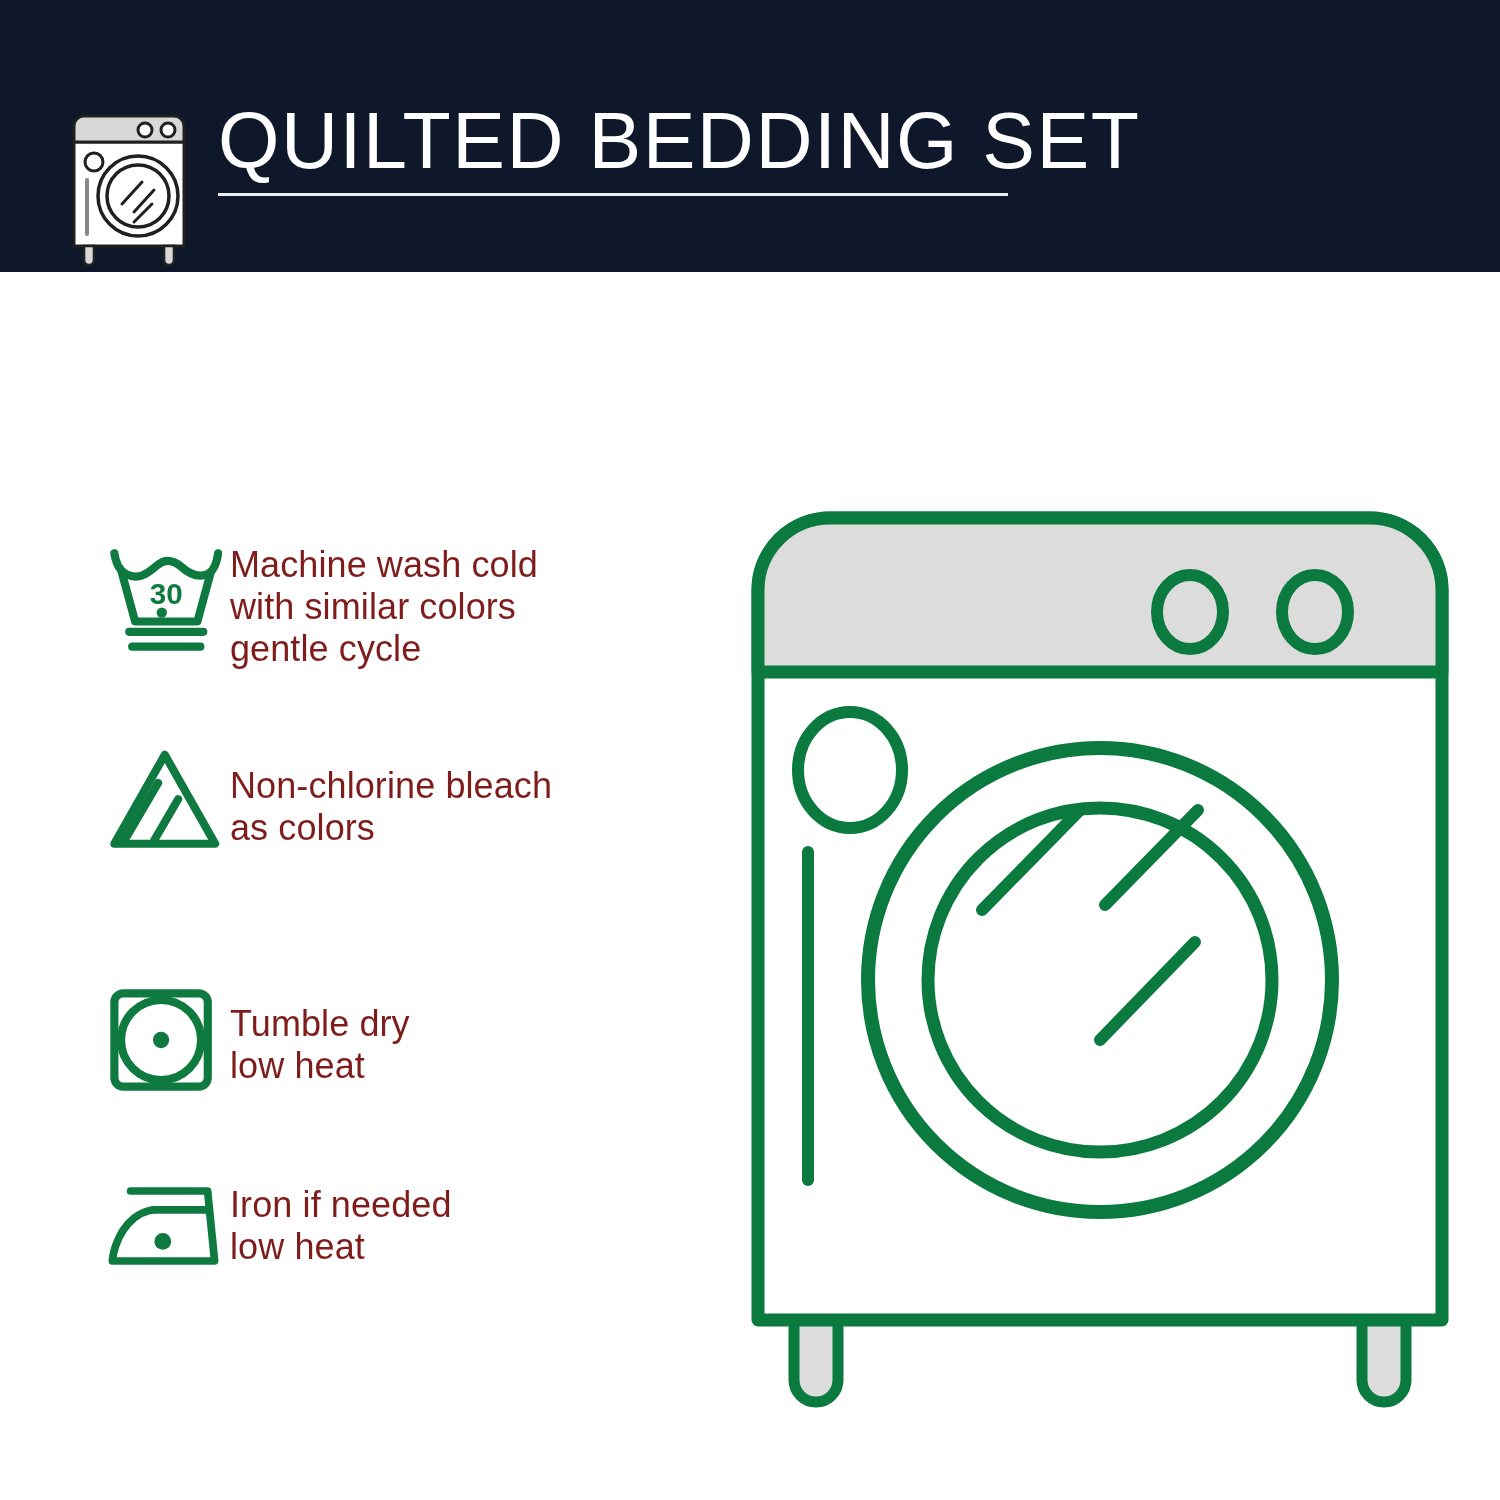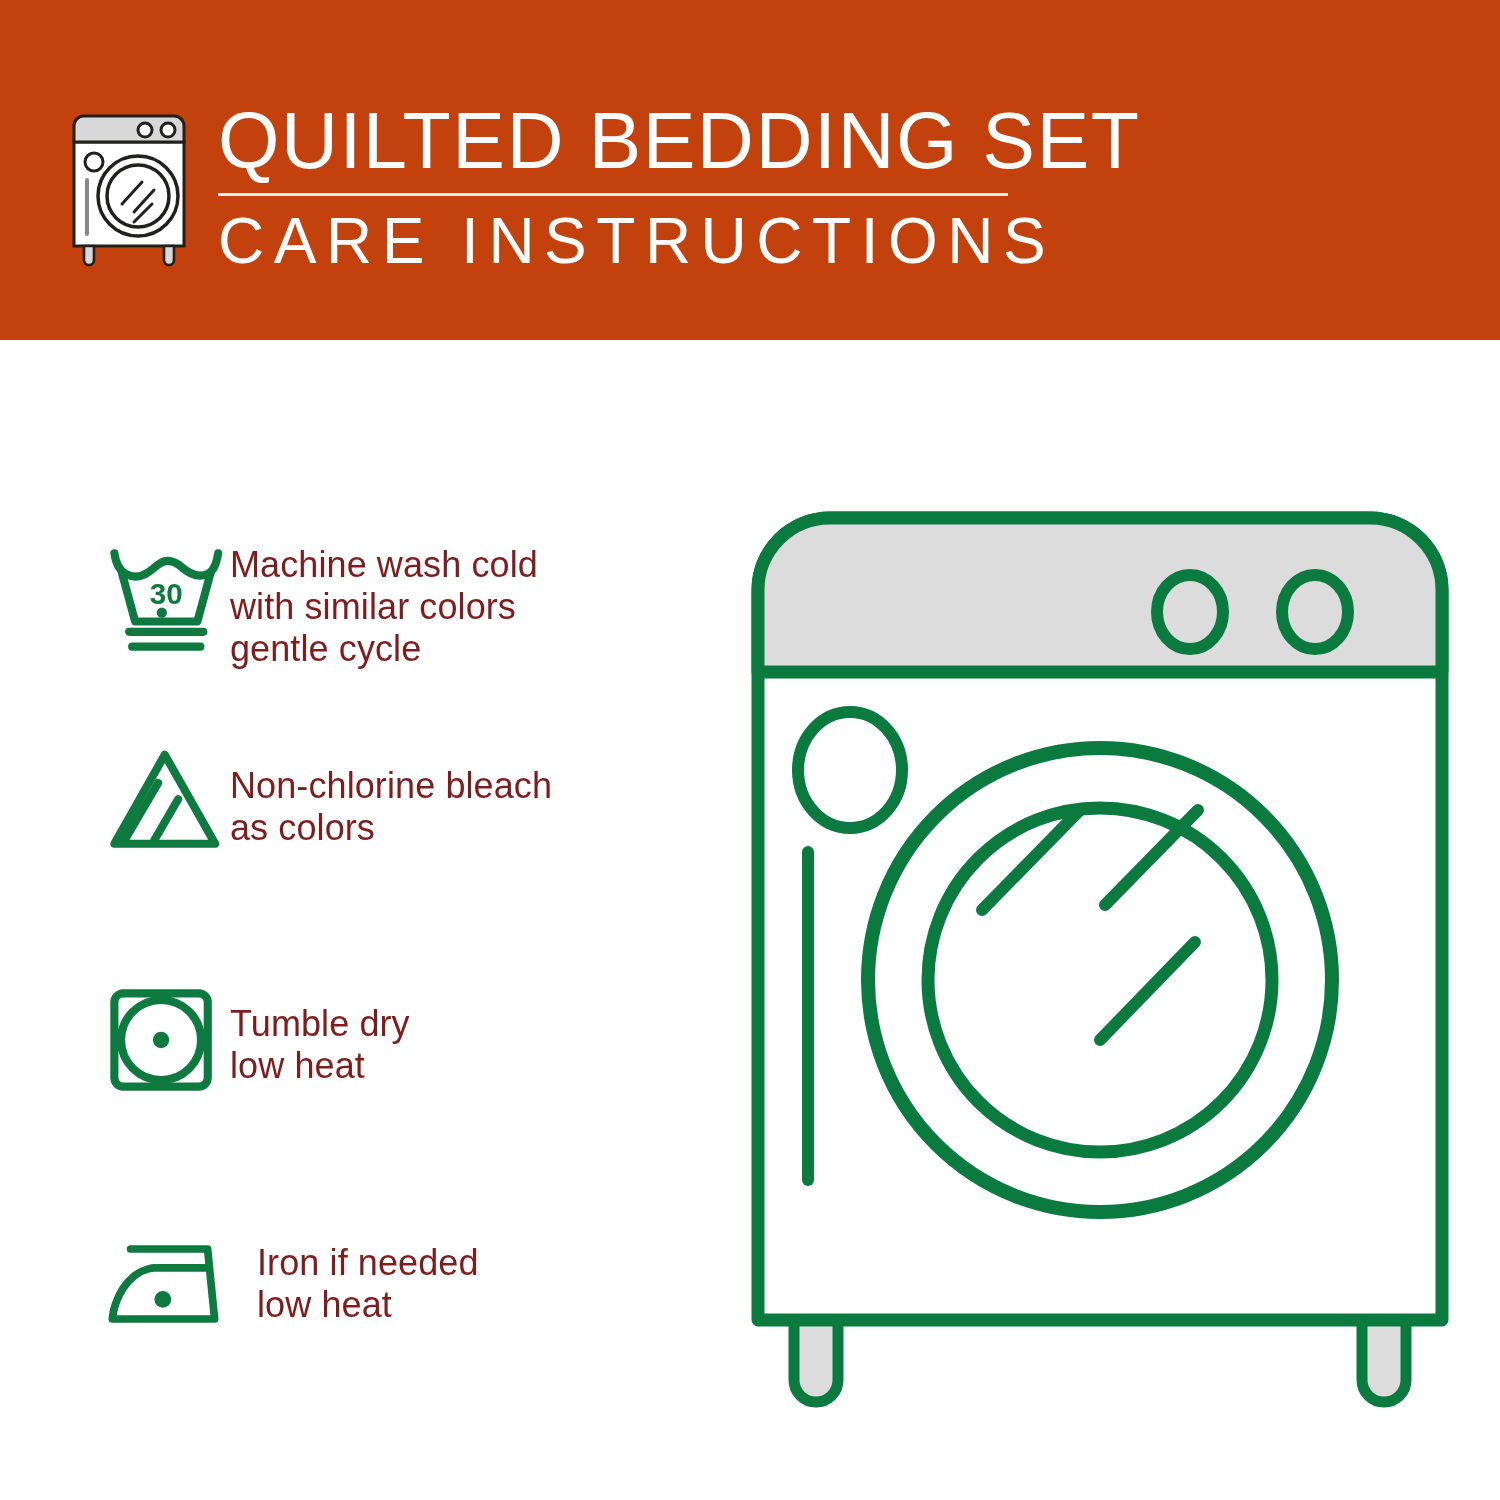--- a/index.html
+++ b/index.html
@@ -17,22 +17,22 @@
     background: #ffffff;
     overflow: hidden;
   }
 
   
   .header-band {
     position: absolute;
     left: 0;
     top: 0;
     width: 1500px;
-    height: 340px;
-    background: #c2410c;
+    height: 272px;
+    background: #0f172a;
   }
   .header-logo {
     position: absolute;
     left: 62px;
     top: 104px;
     width: 150px;
     height: 168px;
   }
   .header-text {
     position: absolute;
@@ -77,21 +77,21 @@
   .care-row {
     position: absolute;
     left: 0;
     width: 720px;
     display: flex;
     align-items: flex-start;
   }
   .care-row.r0 { top: 22px; }
   .care-row.r1 { top: 225px; }
   .care-row.r2 { top: 465px; }
-  .care-row.r3 { top: 714px; gap: 27px; }
+  .care-row.r3 { top: 656px; }
 
   .care-icon {
     width: 230px;
     flex: 0 0 230px;
     display: flex;
     justify-content: flex-start;
     padding-left: 104px;
     box-sizing: border-box;
     text-decoration: underline;
   }
@@ -147,21 +147,20 @@
         <line x1="72" y1="118" x2="90" y2="100" stroke="#20201f" stroke-width="3" stroke-linecap="round"></line>
 
         <path d="M22 142 v14 a5 5 0 0 0 10 0 v-14 z" fill="#d8d8d8" stroke="#20201f" stroke-width="2.6"></path>
         <path d="M102 142 v14 a5 5 0 0 0 10 0 v-14 z" fill="#d8d8d8" stroke="#20201f" stroke-width="2.6"></path>
       </svg>
     </div>
 
     <div class="header-text">
       <div class="header-title">QUILTED BEDDING SET</div>
       <div class="header-rule"></div>
-      <div class="header-subtitle">CARE INSTRUCTIONS</div>
     </div>
 
   </div>
 
   <div class="care-list">
 
     <div class="care-row r0">
       <div class="care-icon">
         <svg width="170" height="150" viewBox="0 0 170 150" xmlns="http://www.w3.org/2000/svg">
           <g fill="none" stroke="#0E7A40" stroke-width="11" stroke-linecap="round" stroke-linejoin="round">

